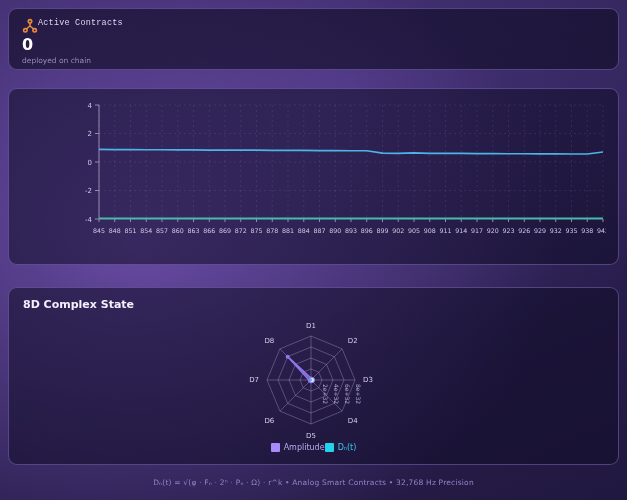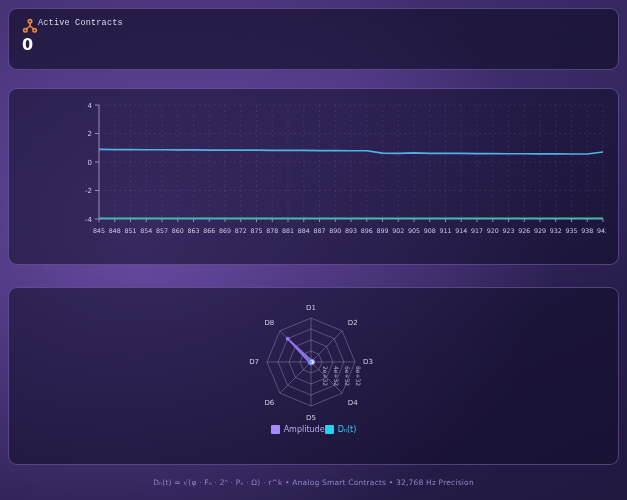--- a/index.html
+++ b/index.html
@@ -47,20 +47,21 @@
         <svg width="16" height="16" viewBox="0 0 24 24" fill="none" stroke="#ed8a3c" stroke-width="2.4">
           <circle cx="12" cy="5" r="2.6"></circle>
           <circle cx="5" cy="18.5" r="2.6"></circle>
           <circle cx="19" cy="18.5" r="2.6"></circle>
           <path d="M12 7.6 V12 M12 12 L6.5 16.5 M12 12 L17.5 16.5"></path>
         </svg>
       </span>
       <span class="stat-label">Active Contracts</span>
     </div>
     <div class="stat-value">0</div>
+    <div class="stat-sub">deployed on chain</div>
   </div>
 
   <div class="panel chart-panel">
     <svg id="line-svg" width="583" height="142">
         <line x1="76" y1="6" x2="580" y2="6" stroke="rgba(255,255,255,0.08)" stroke-width="1" stroke-dasharray="2,3"></line>
         <line x1="72" y1="6" x2="76" y2="6" stroke="#938bb4" stroke-width="1"></line>
         <text x="69" y="8.5" fill="#cfc9e6" font-size="7" text-anchor="end" font-family="&quot;DejaVu Sans&quot;,sans-serif">4</text>
         <line x1="76" y1="34.5" x2="580" y2="34.5" stroke="rgba(255,255,255,0.08)" stroke-width="1" stroke-dasharray="2,3"></line>
         <line x1="72" y1="34.5" x2="76" y2="34.5" stroke="#938bb4" stroke-width="1"></line>
         <text x="69" y="37" fill="#cfc9e6" font-size="7" text-anchor="end" font-family="&quot;DejaVu Sans&quot;,sans-serif">2</text>
@@ -173,20 +174,21 @@
         <line x1="580" y1="120" x2="580" y2="123" stroke="#938bb4" stroke-width="1"></line>
         <text x="580" y="134" fill="#cfc9e6" font-size="6.3" text-anchor="middle" font-family="&quot;DejaVu Sans&quot;,sans-serif">942</text>
         <line x1="76" y1="6" x2="76" y2="120" stroke="#938bb4" stroke-width="1"></line>
         <line x1="76" y1="120" x2="580" y2="120" stroke="#938bb4" stroke-width="1"></line>
         <polyline points="76,119.2 91.75,119.2 107.5,119.2 123.25,119.2 139,119.2 154.75,119.2 170.5,119.2 186.25,119.2 202,119.2 217.75,119.2 233.5,119.2 249.25,119.2 265,119.2 280.75,119.2 296.5,119.2 312.25,119.2 328,119.2 343.75,119.2 359.5,119.2 375.25,119.2 391,119.2 406.75,119.2 422.5,119.2 438.25,119.2 454,119.2 469.75,119.2 485.5,119.2 501.25,119.2 517,119.2 532.75,119.2 548.5,119.2 564.25,119.2 580,119.2" fill="none" stroke="#2dc9ad" stroke-width="1.4"></polyline>
         <polyline points="76,50.46 91.75,50.6025 107.5,50.6025 123.25,50.745000000000005 139,50.745000000000005 154.75,50.887499999999996 170.5,50.887499999999996 186.25,51.03 202,51.03 217.75,51.1725 233.5,51.1725 249.25,51.315000000000005 265,51.315000000000005 280.75,51.457499999999996 296.5,51.6 312.25,51.6 328,51.7425 343.75,51.7425 359.5,54.165 375.25,54.449999999999996 391,53.879999999999995 406.75,54.307500000000005 422.5,54.449999999999996 438.25,54.449999999999996 454,54.5925 469.75,54.5925 485.5,54.735 501.25,54.735 517,54.877500000000005 532.75,54.877500000000005 548.5,55.019999999999996 564.25,55.019999999999996 580,53.025" fill="none" stroke="#4db4e8" stroke-width="1.7" stroke-linejoin="round"></polyline>
       </svg>
   </div>
 
   <div class="panel radar-panel">
+    <div class="panel-title">8D Complex State</div>
     <svg id="radar-svg" width="583" height="122">
         <polygon points="288,53 295.77817459305203,56.22182540694798 299,64 295.77817459305203,71.77817459305203 288,75 280.22182540694797,71.77817459305203 277,64 280.22182540694797,56.22182540694798" fill="none" stroke="rgba(198,188,228,0.32)" stroke-width="1"></polygon>
         <polygon points="288,42 303.55634918610406,48.44365081389596 310,64 303.55634918610406,79.55634918610404 288,86 272.44365081389594,79.55634918610404 266,64 272.44365081389594,48.44365081389596" fill="none" stroke="rgba(198,188,228,0.32)" stroke-width="1"></polygon>
         <polygon points="288,31 311.3345237791561,40.665476220843935 321,64 311.3345237791561,87.33452377915606 288,97 264.6654762208439,87.33452377915607 255,64 264.6654762208439,40.665476220843935" fill="none" stroke="rgba(198,188,228,0.32)" stroke-width="1"></polygon>
         <polygon points="288,20 319.1126983722081,32.88730162779191 332,64 319.1126983722081,95.11269837220809 288,108 256.8873016277919,95.11269837220809 244,64 256.8873016277919,32.88730162779191" fill="none" stroke="rgba(198,188,228,0.32)" stroke-width="1"></polygon>
         <line x1="288" y1="64" x2="288" y2="20" stroke="rgba(198,188,228,0.32)" stroke-width="1"></line>
         <text x="288" y="12" fill="#d6d0ea" font-size="7" text-anchor="middle" font-family="&quot;DejaVu Sans&quot;,sans-serif">D1</text>
         <line x1="288" y1="64" x2="319.1126983722081" y2="32.88730162779191" stroke="rgba(198,188,228,0.32)" stroke-width="1"></line>
         <text x="324.7695526217005" y="27.23044737829953" fill="#d6d0ea" font-size="7" text-anchor="start" font-family="&quot;DejaVu Sans&quot;,sans-serif">D2</text>
         <line x1="288" y1="64" x2="332" y2="64" stroke="rgba(198,188,228,0.32)" stroke-width="1"></line>

